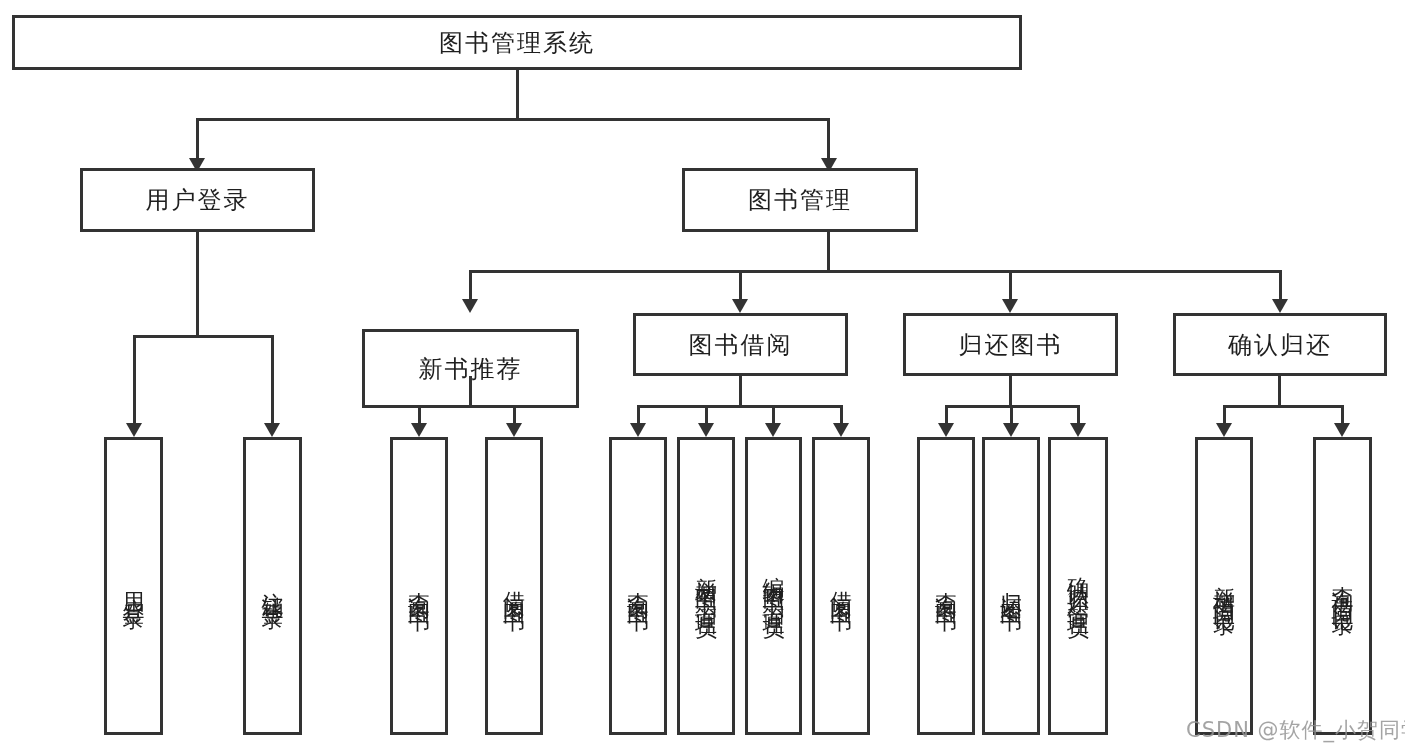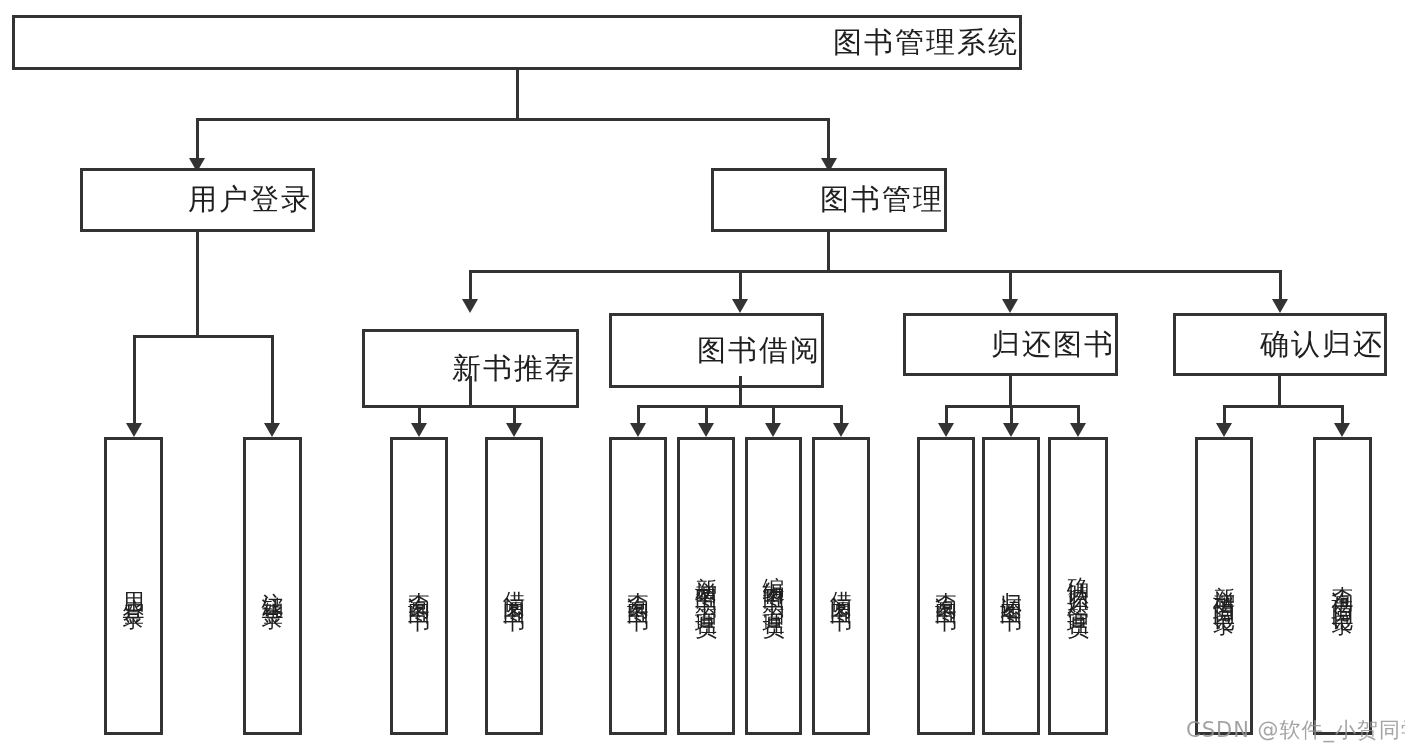--- a/index.html
+++ b/index.html
@@ -5,21 +5,21 @@
   html,body { margin:0; padding:0; background:#ffffff; }
   .stage {
     position:relative; width:1405px; height:747px; background:#ffffff;
     font-family:"DejaVu Sans","Liberation Sans",sans-serif; overflow:hidden;
   }
   .box {
     position:absolute; box-sizing:border-box; border:3px solid #333333;
     background:#ffffff; display:flex; align-items:center; justify-content:center;
     color:#1f1f1f;
   }
-  .hbox { font-size:29px; letter-spacing:2px; white-space:nowrap;justify-content:flex-end; }
+  .hbox { font-size:24px; letter-spacing:2px; white-space:nowrap; }
   .vbox {
     writing-mode:vertical-rl; text-orientation:mixed;
     font-size:22px; letter-spacing:6px; line-height:1;
   }
   .line { position:absolute; background:#333333; }
   .arrow {
     position:absolute; width:0; height:0;
     border-left:8px solid transparent; border-right:8px solid transparent;
     border-top:14px solid #333333;
   }
@@ -40,21 +40,21 @@
   <div class="line" style="left:516px; top:70px; width:3px; height:48px;"></div>
   <div class="line" style="left:196px; top:118px; width:634px; height:3px;"></div>
   <div class="line" style="left:196px; top:121px; width:3px; height:38px;"></div>
   <div class="arrow" style="left:189px; top:158px;"></div>
   <div class="line" style="left:827px; top:121px; width:3px; height:38px;"></div>
   <div class="arrow" style="left:821px; top:158px;"></div>
 
   <div class="box hbox" style="left:80px; top:168px; width:235px; height:64px;">
     <span>用户登录</span>
   </div>
-  <div class="box hbox" style="left:711px; top:168px; width:236px; height:64px;">
+  <div class="box hbox" style="left:682px; top:168px; width:236px; height:64px;">
     <span>图书管理</span>
   </div>
 
   <div class="line" style="left:196px; top:232px; width:3px; height:103px;"></div>
   <div class="line" style="left:133px; top:335px; width:141px; height:3px;"></div>
   <div class="line" style="left:133px; top:338px; width:3px; height:85px;"></div>
   <div class="arrow" style="left:126px; top:423px;"></div>
   <div class="line" style="left:271px; top:338px; width:3px; height:85px;"></div>
   <div class="arrow" style="left:264px; top:423px;"></div>
 
@@ -72,21 +72,21 @@
   <div class="line" style="left:739px; top:273px; width:3px; height:27px;"></div>
   <div class="arrow" style="left:732px; top:299px;"></div>
   <div class="line" style="left:1009px; top:273px; width:3px; height:27px;"></div>
   <div class="arrow" style="left:1002px; top:299px;"></div>
   <div class="line" style="left:1279px; top:273px; width:3px; height:27px;"></div>
   <div class="arrow" style="left:1272px; top:299px;"></div>
 
   <div class="box hbox" style="left:362px; top:329px; width:217px; height:79px;">
     <span>新书推荐</span>
   </div>
-  <div class="box hbox" style="left:609px; top:313px; width:215px; height:75px;">
+  <div class="box hbox" style="left:633px; top:313px; width:215px; height:63px;">
     <span>图书借阅</span>
   </div>
   <div class="box hbox" style="left:903px; top:313px; width:215px; height:63px;">
     <span>归还图书</span>
   </div>
   <div class="box hbox" style="left:1173px; top:313px; width:214px; height:63px;">
     <span>确认归还</span>
   </div>
 
   <div class="line" style="left:469px; top:376px; width:3px; height:29px;"></div>

